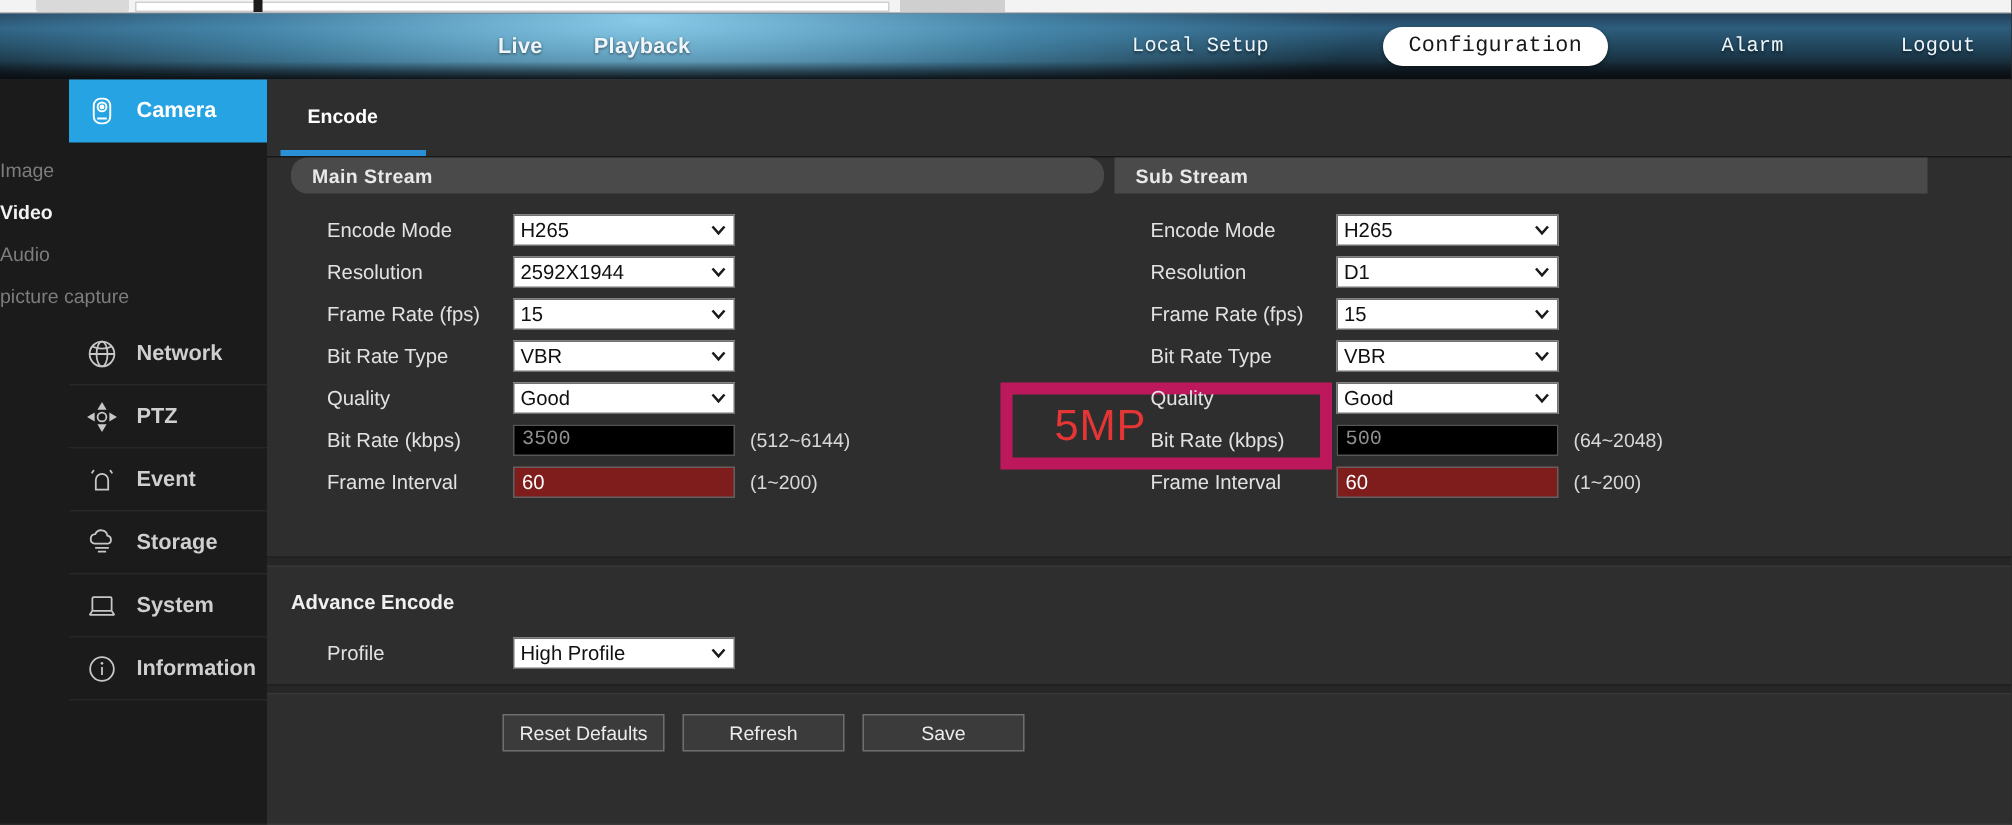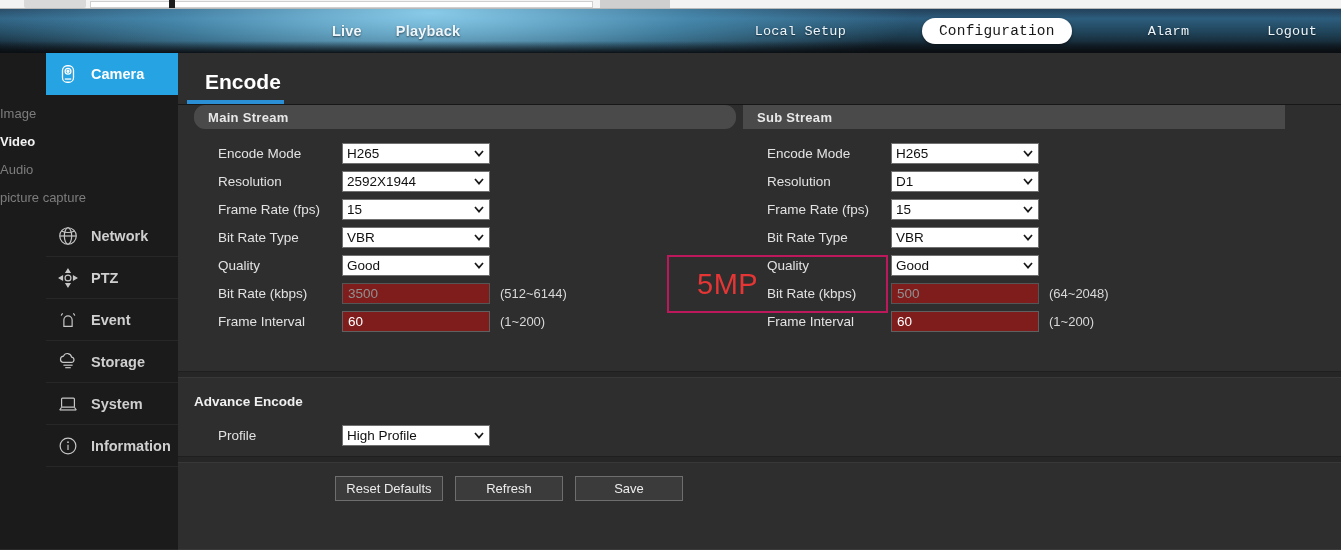--- a/index.html
+++ b/index.html
@@ -92,21 +92,21 @@
   .content {
     position: absolute; left: 178px; top: 53px; width: 1163px; height: 497px;
     background: #2e2e2e;
   }
   .tabbar {
     position: relative; height: 52px; background: #2e2e2e;
     border-bottom: 1px solid #171717;
   }
   .tab {
     position: absolute; left: 27px; top: 17px;
-    color: #ffffff; font-size: 21px; font-weight: bold; cursor: pointer;
+    color: #ffffff; font-size: 13px; font-weight: bold; cursor: pointer;
   }
   .tab-underline {
     position: absolute; left: 9px; top: 47px; width: 97px; height: 4px;
     background: #2b8fd6;
   }
 
   .panels { position: relative; height: 240px; }
 
   .panel-head {
     position: absolute; top: 0; height: 24px;
@@ -142,28 +142,28 @@
   }
   .chev svg { display:block; }
 
   input.ui {
     width: 148px; height: 21px;
     background: #7f1d1d; color: #ffffff;
     border: 1px solid #606060; border-radius: 0;
     font-family: "Liberation Sans", sans-serif; font-size: 13.5px;
     padding: 0 5px;
   }
-  input.ui.disabled { color: #909090; border-color: #555; background:#7f1d1d; }
+  input.ui.disabled { color: #909090; border-color: #555; background:#000000;font-family:Liberation Mono, monospace; }
   .hint { color: #d8d8d8; font-size: 13px; margin-left: 10px; white-space: nowrap; }
 
   
   .annot {
     position: absolute; left: 489px; top: 150px;
     width: 221px; height: 58px;
-    border: 2px solid #be185d; background: transparent;
+    border: 8px solid #be185d; background: transparent;
     display: flex; align-items: center;
   }
   .annot span {
     color: #e53535; font-size: 29px; margin-left: 28px;
     font-family: "Liberation Sans", sans-serif; letter-spacing: .5px;
   }
 
   .divider {
     position: absolute; left: 0; top: 318px; width: 1163px; height: 7px;
     background: #262626; border-top:1px solid #1f1f1f; border-bottom:1px solid #383838;

